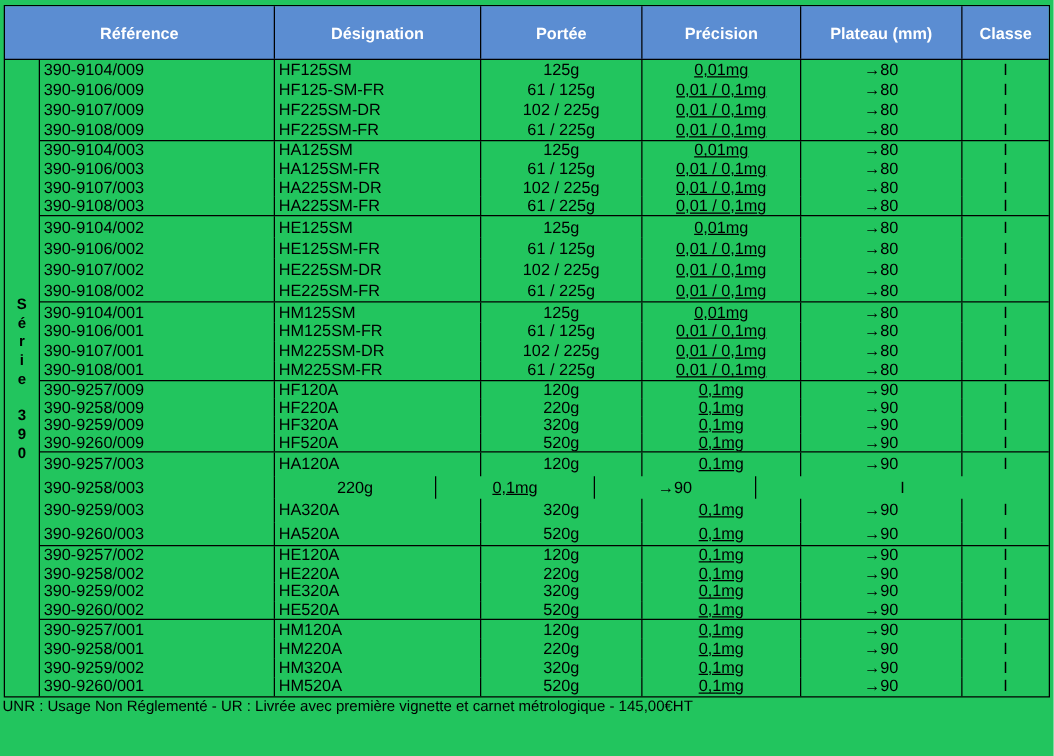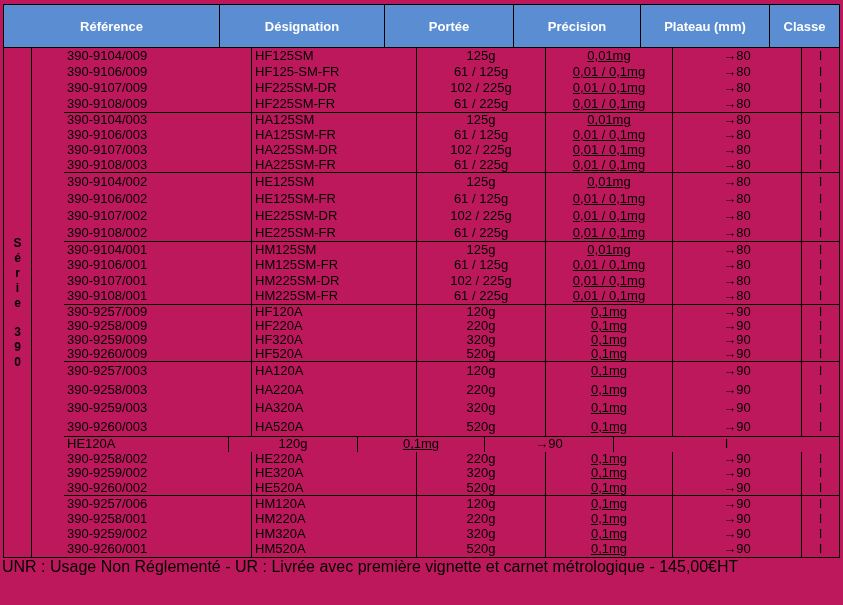--- a/index.html
+++ b/index.html
@@ -4,21 +4,21 @@
 <style>
   :root{
     --header-bg:#5B8DD2;
     --header-text:#FFFFFF;
     --border:#000000;
   }
   html,body{margin:0;padding:0;background:#fff;}
   .page{
     position:relative;
     width:843px;height:605px;
-    background:#be185d;
+    background:#22c55e;
     font-family:"Liberation Sans",sans-serif;
     color:#000;
     overflow:hidden;
   }
   .table{
     position:absolute;left:3px;top:4px;
     width:835px;
     border:1px solid var(--border);
     box-sizing:content-box;
   }
@@ -51,21 +51,21 @@
     border-right:1px solid var(--border);
     display:flex;flex-direction:column;
     align-items:center;justify-content:center;
   }
   .serie-word{display:flex;flex-direction:column;align-items:center;}
   .serie-word + .serie-word{margin-top:14px;}
   .serie-word span{
     display:block;
     font-weight:bold;font-size:12px;line-height:15px;
   }
-  .groups{flex:1;display:flex;flex-direction:column;margin-left:32px;}
+  .groups{flex:1;display:flex;flex-direction:column;}
   .group{
     box-sizing:border-box;
     display:flex;flex-direction:column;
     border-bottom:1px solid var(--border);
   }
   .group:nth-child(1){height:65px;}
   .group:nth-child(2){height:60px;}
   .group:nth-child(3){height:69px;}
   .group:nth-child(4){height:63px;}
   .group:nth-child(5){height:57px;}
@@ -82,21 +82,21 @@
   }
   .c0{width:188px;padding-left:3px;justify-content:flex-start;}
   .c1{width:165px;padding-left:3px;justify-content:flex-start;}
   .c2{width:129px;justify-content:center;text-align:center;}
   .c3{width:127px;justify-content:center;text-decoration:underline;}
   .c4{width:129px;justify-content:center;}
   .c5{flex:1;border-right:none;justify-content:center;}
   
   .footer-note{
     position:absolute;left:2px;top:558px;
-    font-size:16px;
+    font-size:12px;
   }
 </style>
 </head>
 <body>
 
 <div class="page">
   <div class="table">
 
     <div class="thead">
       <div class="hcell h0">Référence</div>
@@ -297,21 +297,20 @@
             <div class="row">
               <div class="cell c0">390-9257/003</div>
               <div class="cell c1">HA120A</div>
               <div class="cell c2">120g</div>
               <div class="cell c3">0,1mg</div>
               <div class="cell c4">→90</div>
               <div class="cell c5">I</div>
             </div>
             <div class="row">
               <div class="cell c0">390-9258/003</div>
-              <div class="cell c1">HA220A</div>
               <div class="cell c2">220g</div>
               <div class="cell c3">0,1mg</div>
               <div class="cell c4">→90</div>
               <div class="cell c5">I</div>
             </div>
             <div class="row">
               <div class="cell c0">390-9259/003</div>
               <div class="cell c1">HA320A</div>
               <div class="cell c2">320g</div>
               <div class="cell c3">0,1mg</div>
@@ -322,20 +321,21 @@
               <div class="cell c0">390-9260/003</div>
               <div class="cell c1">HA520A</div>
               <div class="cell c2">520g</div>
               <div class="cell c3">0,1mg</div>
               <div class="cell c4">→90</div>
               <div class="cell c5">I</div>
             </div>
           </div>
           <div class="group">
             <div class="row">
+              <div class="cell c0">390-9257/002</div>
               <div class="cell c1">HE120A</div>
               <div class="cell c2">120g</div>
               <div class="cell c3">0,1mg</div>
               <div class="cell c4">→90</div>
               <div class="cell c5">I</div>
             </div>
             <div class="row">
               <div class="cell c0">390-9258/002</div>
               <div class="cell c1">HE220A</div>
               <div class="cell c2">220g</div>
@@ -355,21 +355,21 @@
               <div class="cell c0">390-9260/002</div>
               <div class="cell c1">HE520A</div>
               <div class="cell c2">520g</div>
               <div class="cell c3">0,1mg</div>
               <div class="cell c4">→90</div>
               <div class="cell c5">I</div>
             </div>
           </div>
           <div class="group">
             <div class="row">
-              <div class="cell c0">390-9257/006</div>
+              <div class="cell c0">390-9257/001</div>
               <div class="cell c1">HM120A</div>
               <div class="cell c2">120g</div>
               <div class="cell c3">0,1mg</div>
               <div class="cell c4">→90</div>
               <div class="cell c5">I</div>
             </div>
             <div class="row">
               <div class="cell c0">390-9258/001</div>
               <div class="cell c1">HM220A</div>
               <div class="cell c2">220g</div>

